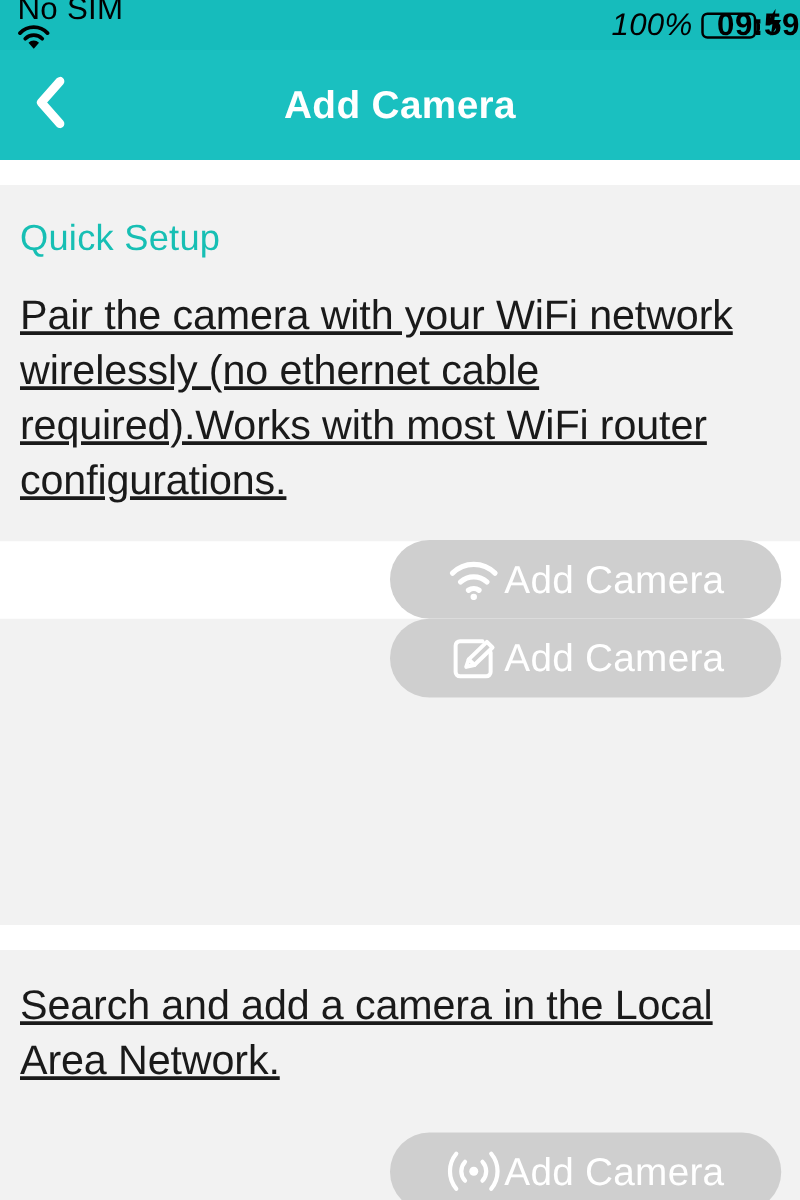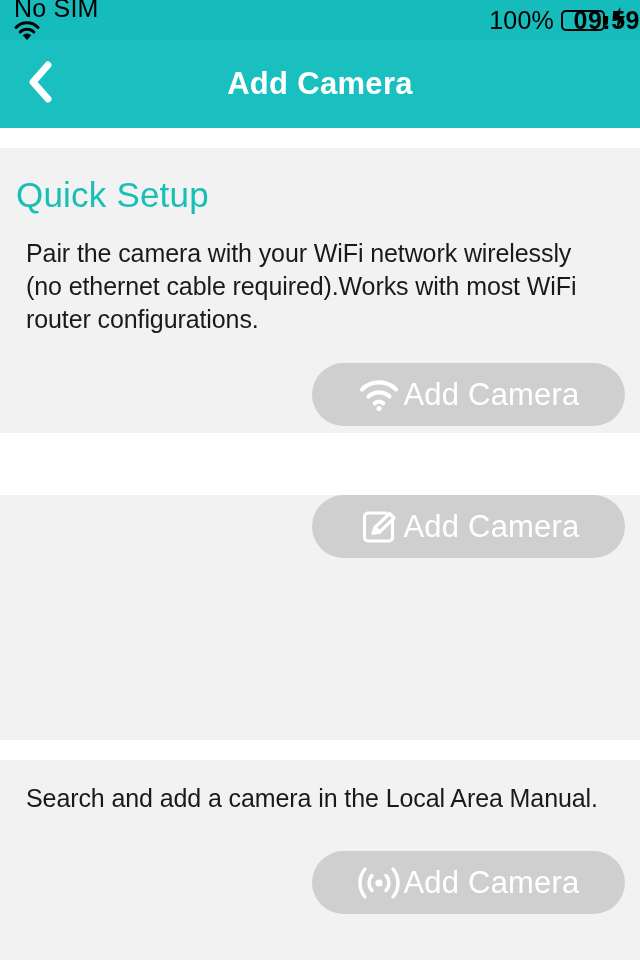--- a/index.html
+++ b/index.html
@@ -47,20 +47,21 @@
     letter-spacing: 0.5px;
     pointer-events: none;
   }
   .status-right {
     margin-left: auto;
     display: flex;
     align-items: center;
     gap: 7px;
     position: relative;
     z-index: 2;
+    font-style: italic;
   }
   .status-battery-text {
     font-size: 25px;
     color: #000;
     letter-spacing: 0.2px;
     line-height: 1;
   }
   .battery {
     width: 44px;
     height: 21px;
@@ -123,31 +124,32 @@
     height: 20px;
     background: #ffffff;
   }
   .card {
     background: #f2f2f2;
     padding: 0;
     position: relative;
   }
   .card-heading {
     color: #17bfb4;
-    font-size: 35px;
+    font-size: 29px;
     padding: 28px 0 0 16px;
     letter-spacing: 0.2px;
     line-height: 1.1;
   }
   .card-body {
     color: #1a1a1a;
-    font-size: 25px;
+    font-size: 33px;
     line-height: 1.33;
-    padding: 22px 30px 0 26px;
+    padding: 22px 30px 0 16px;
     letter-spacing: -0.1px;
+    text-decoration: underline;
   }
   .card-action-row {
     display: flex;
     justify-content: flex-end;
     padding: 0 15px;
     box-sizing: border-box;
   }
   .add-btn {
     background: #cfcfcf;
     border-radius: 34px;
@@ -260,21 +262,21 @@
           </svg>
         </span>
         <span class="add-btn-label">Add Camera</span>
       </div>
     </div>
   </div>
 
   <div class="gap"></div>
 
   <div class="card card-3">
-    <div class="card-body">Search and add a camera in the Local Area Manual.</div>
+    <div class="card-body">Search and add a camera in the Local Area Network.</div>
     <div class="card-action-row">
       <div class="add-btn">
         <span class="btn-icon">
           <svg width="42" height="34" viewBox="0 0 42 34">
             <path d="M7 3 A22 22 0 0 0 7 31" fill="none" stroke="#ffffff" stroke-width="3.4" stroke-linecap="round"></path>
             <path d="M35 3 A22 22 0 0 1 35 31" fill="none" stroke="#ffffff" stroke-width="3.4" stroke-linecap="round"></path>
             <path d="M14 9.5 A11 11 0 0 0 14 24.5" fill="none" stroke="#ffffff" stroke-width="3.4" stroke-linecap="round"></path>
             <path d="M28 9.5 A11 11 0 0 1 28 24.5" fill="none" stroke="#ffffff" stroke-width="3.4" stroke-linecap="round"></path>
             <circle cx="21" cy="17" r="3.6" fill="#ffffff"></circle>
           </svg>

